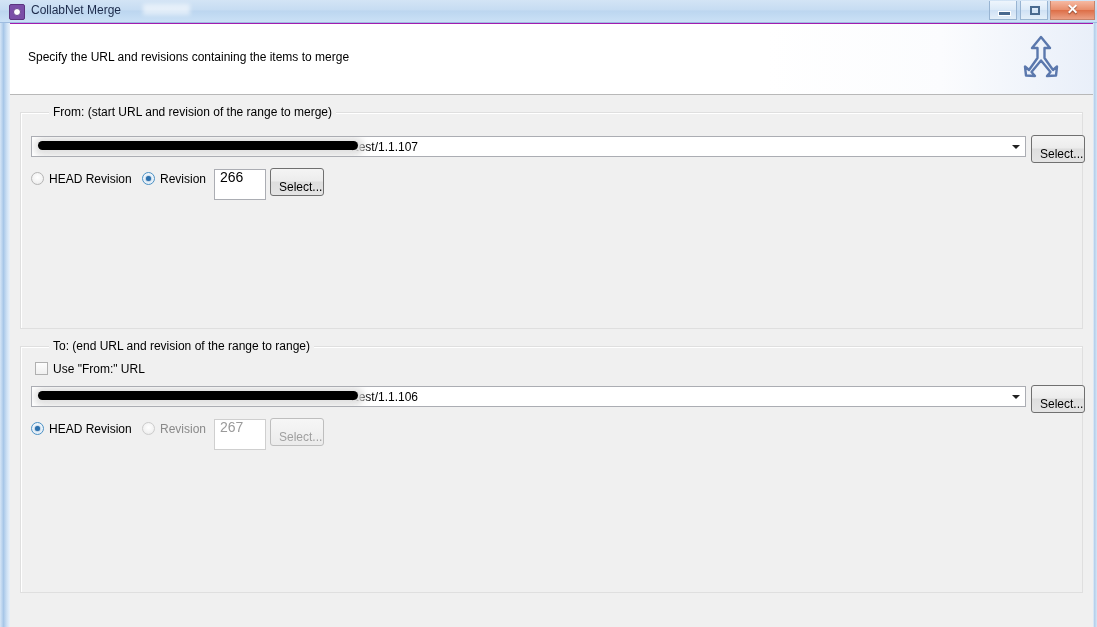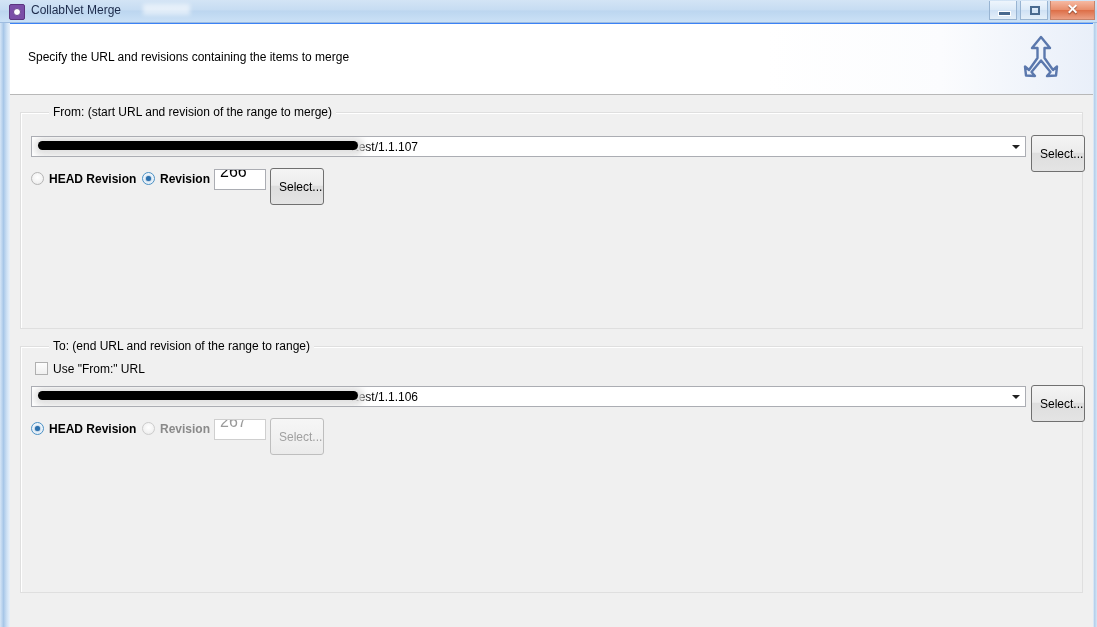--- a/index.html
+++ b/index.html
@@ -13,21 +13,21 @@
     font-size: 12px;
     color: #000000;
     -webkit-font-smoothing: antialiased;
   }
 
   #window {
     position: relative;
     width: 1097px;
     height: 627px;
     overflow: hidden;
-    background: #3b82f6;
+    background: #a21caf;
   }
 
   
   .titlebar {
     position: absolute;
     left: 0; top: 0;
     width: 1097px;
     height: 23px;
     background: linear-gradient(to bottom,
         #d3e4f5 0%,
@@ -229,21 +229,21 @@
   .redact-smudge {
     position: absolute;
     background: rgba(222,222,222,0.92);
     filter: blur(3px);
     border-radius: 9px;
   }
 
   
   .btn {
     position: absolute;
-    height: 37px;
+    height: 28px;
     box-sizing: border-box;
     border: 1px solid #707070;
     border-radius: 3px;
     background: linear-gradient(to bottom, #f4f4f4 0%, #ececec 46%, #dedede 50%, #e4e4e4 100%);
     font-family: "Liberation Sans", sans-serif;
     font-size: 12px;
     color: #000000;
     text-align: center;
     line-height: 21px;
     padding: 8px;
@@ -285,21 +285,20 @@
   }
   .radio-dot.disabled {
     border-color: #cccccc;
   }
   .radio-label {
     position: absolute;
     left: 18px; top: 0;
     font-size: 12px;
     color: #000000;
     line-height: 16px;
-    font-weight: bold;
   }
   .radio-label.disabled { color: #8a8a8a; }
 
   
   .check-wrap {
     position: absolute;
     height: 16px;
     white-space: nowrap;
   }
   .check-box {
@@ -314,26 +313,26 @@
     position: absolute;
     left: 18px; top: 0;
     font-size: 12px;
     color: #000000;
     line-height: 16px;
   }
 
   
   .textinput {
     position: absolute;
-    height: 21px;
+    height: 31px;
     box-sizing: border-box;
     border: 1px solid #abadb3;
     background: #ffffff;
     font-family: "Liberation Sans", sans-serif;
-    font-size: 16px;
+    font-size: 14px;
     color: #000000;
     padding: 0 0 16px 5px;
     line-height: 19px;
   }
   .textinput.disabled {
     border-color: #cfcfcf;
     color: #9a9a9a;
     background: #ffffff;
   }
 </style>

